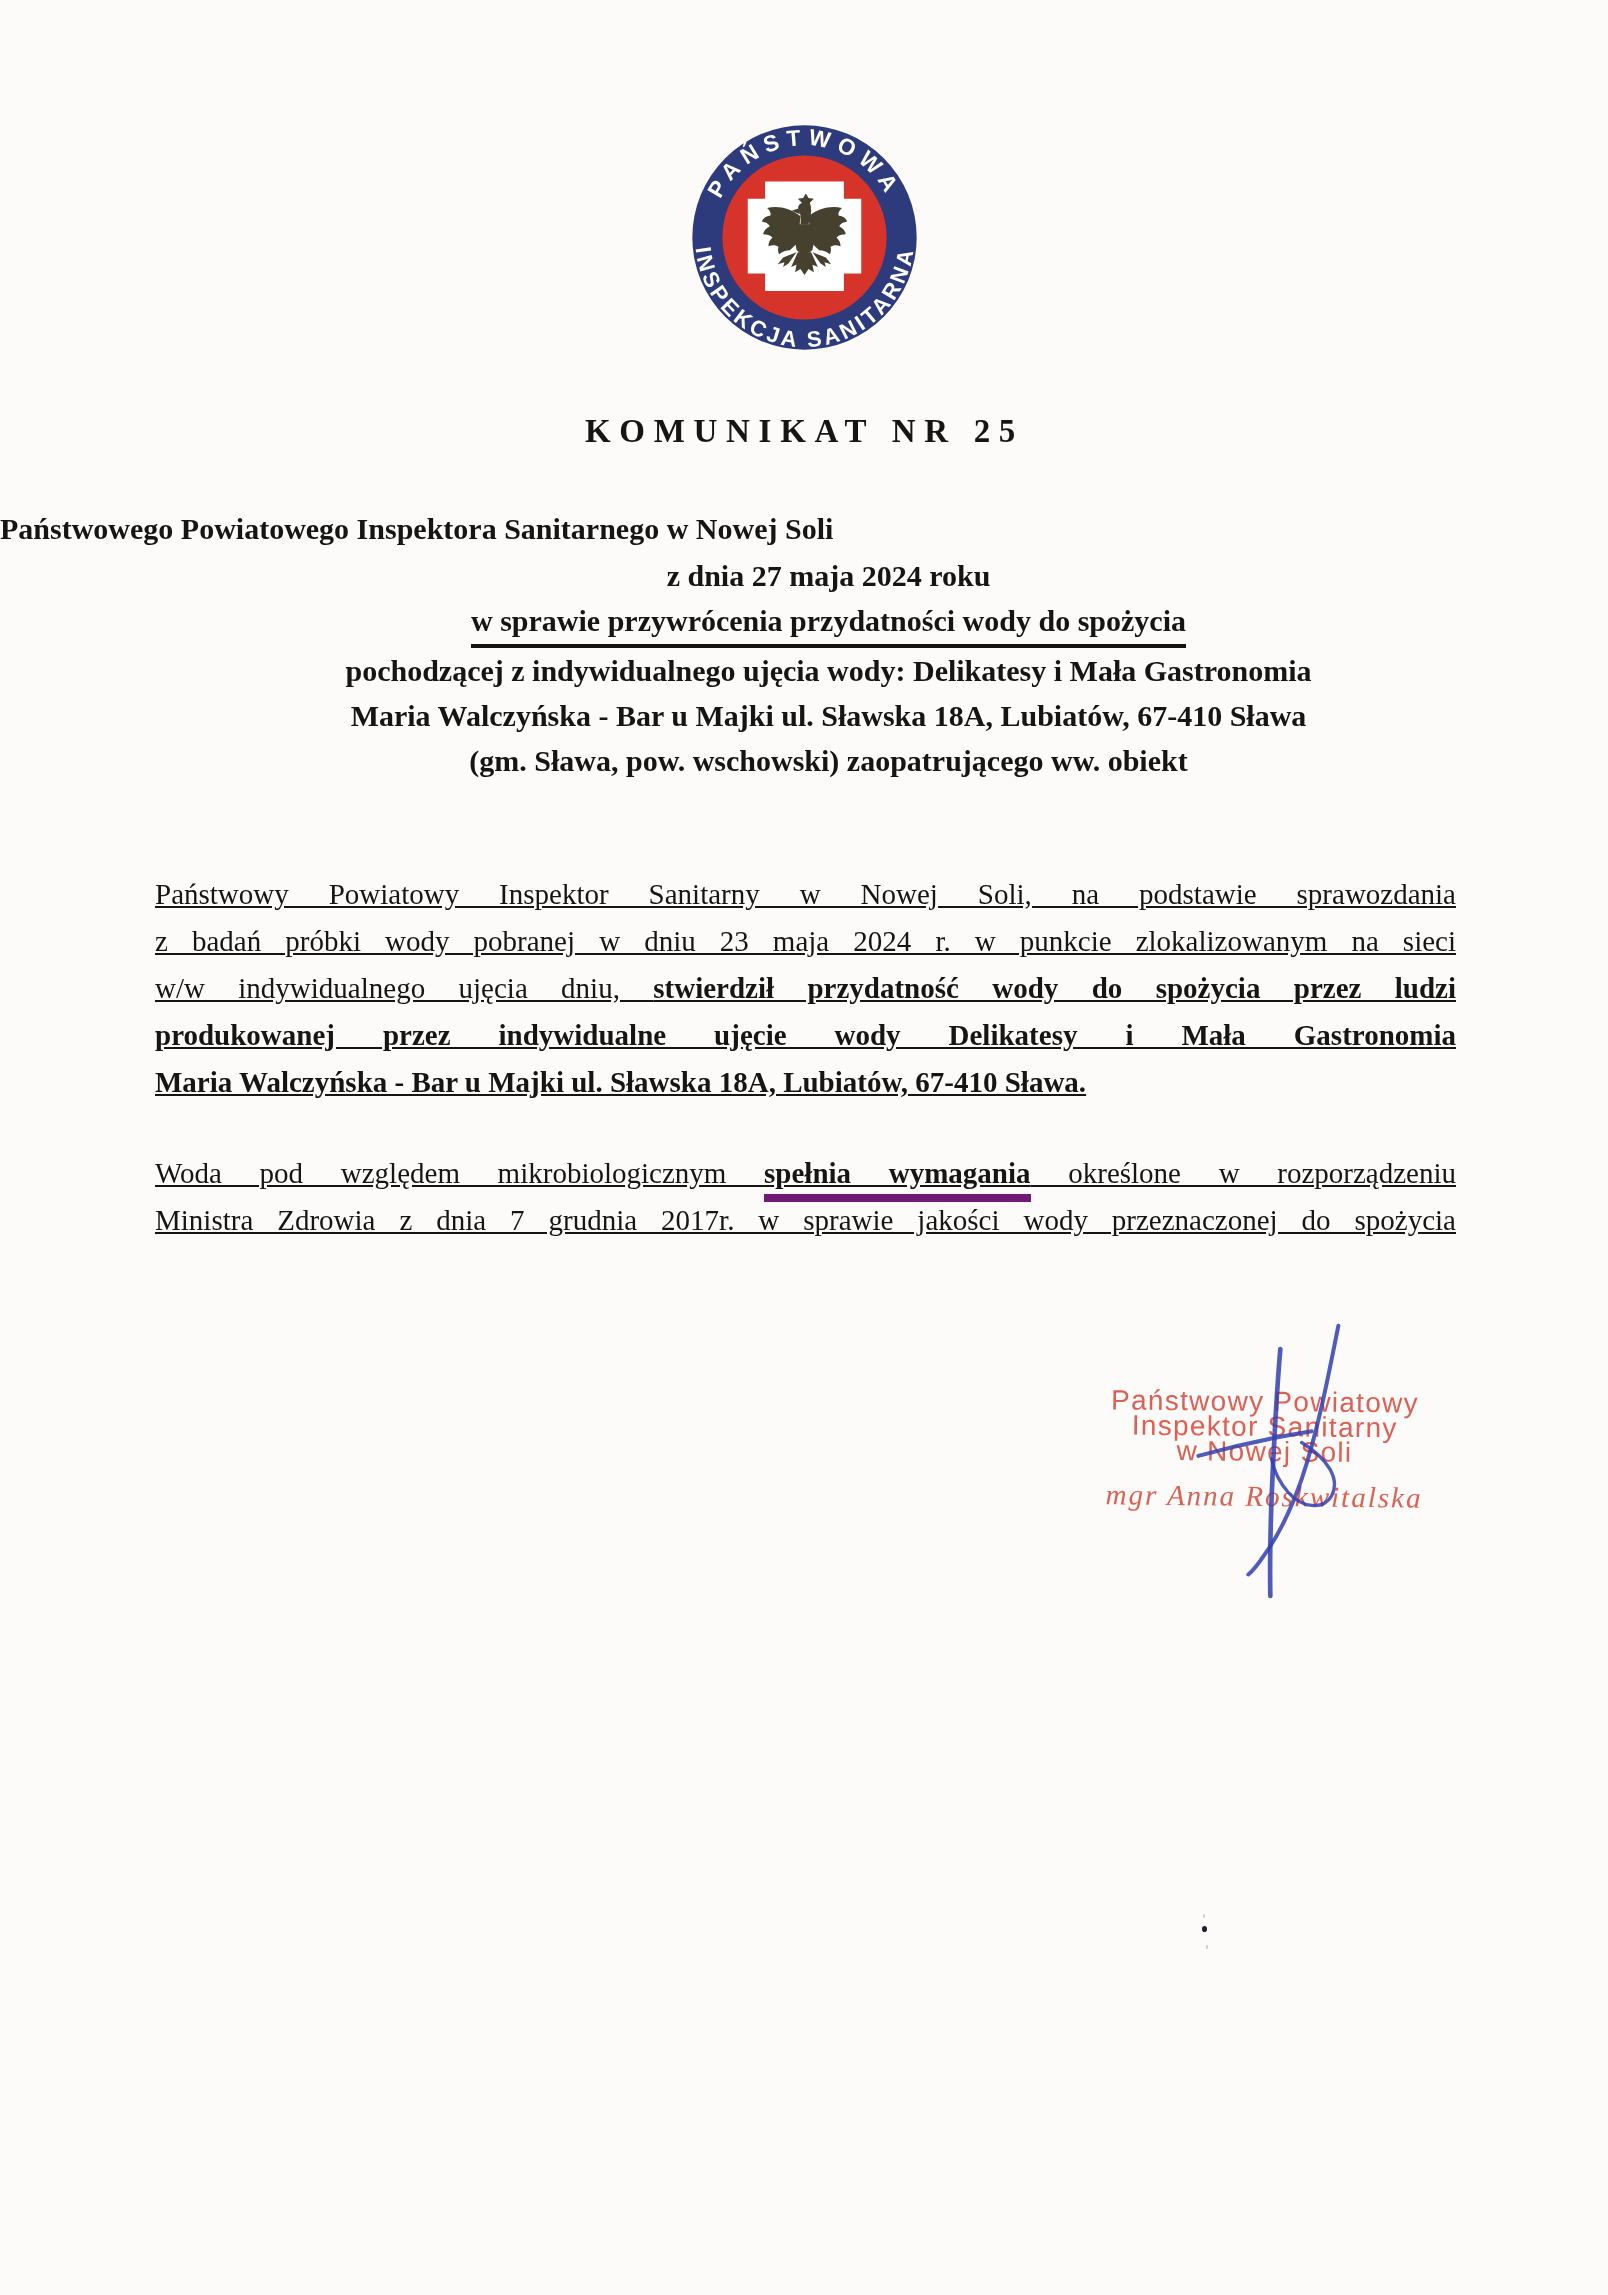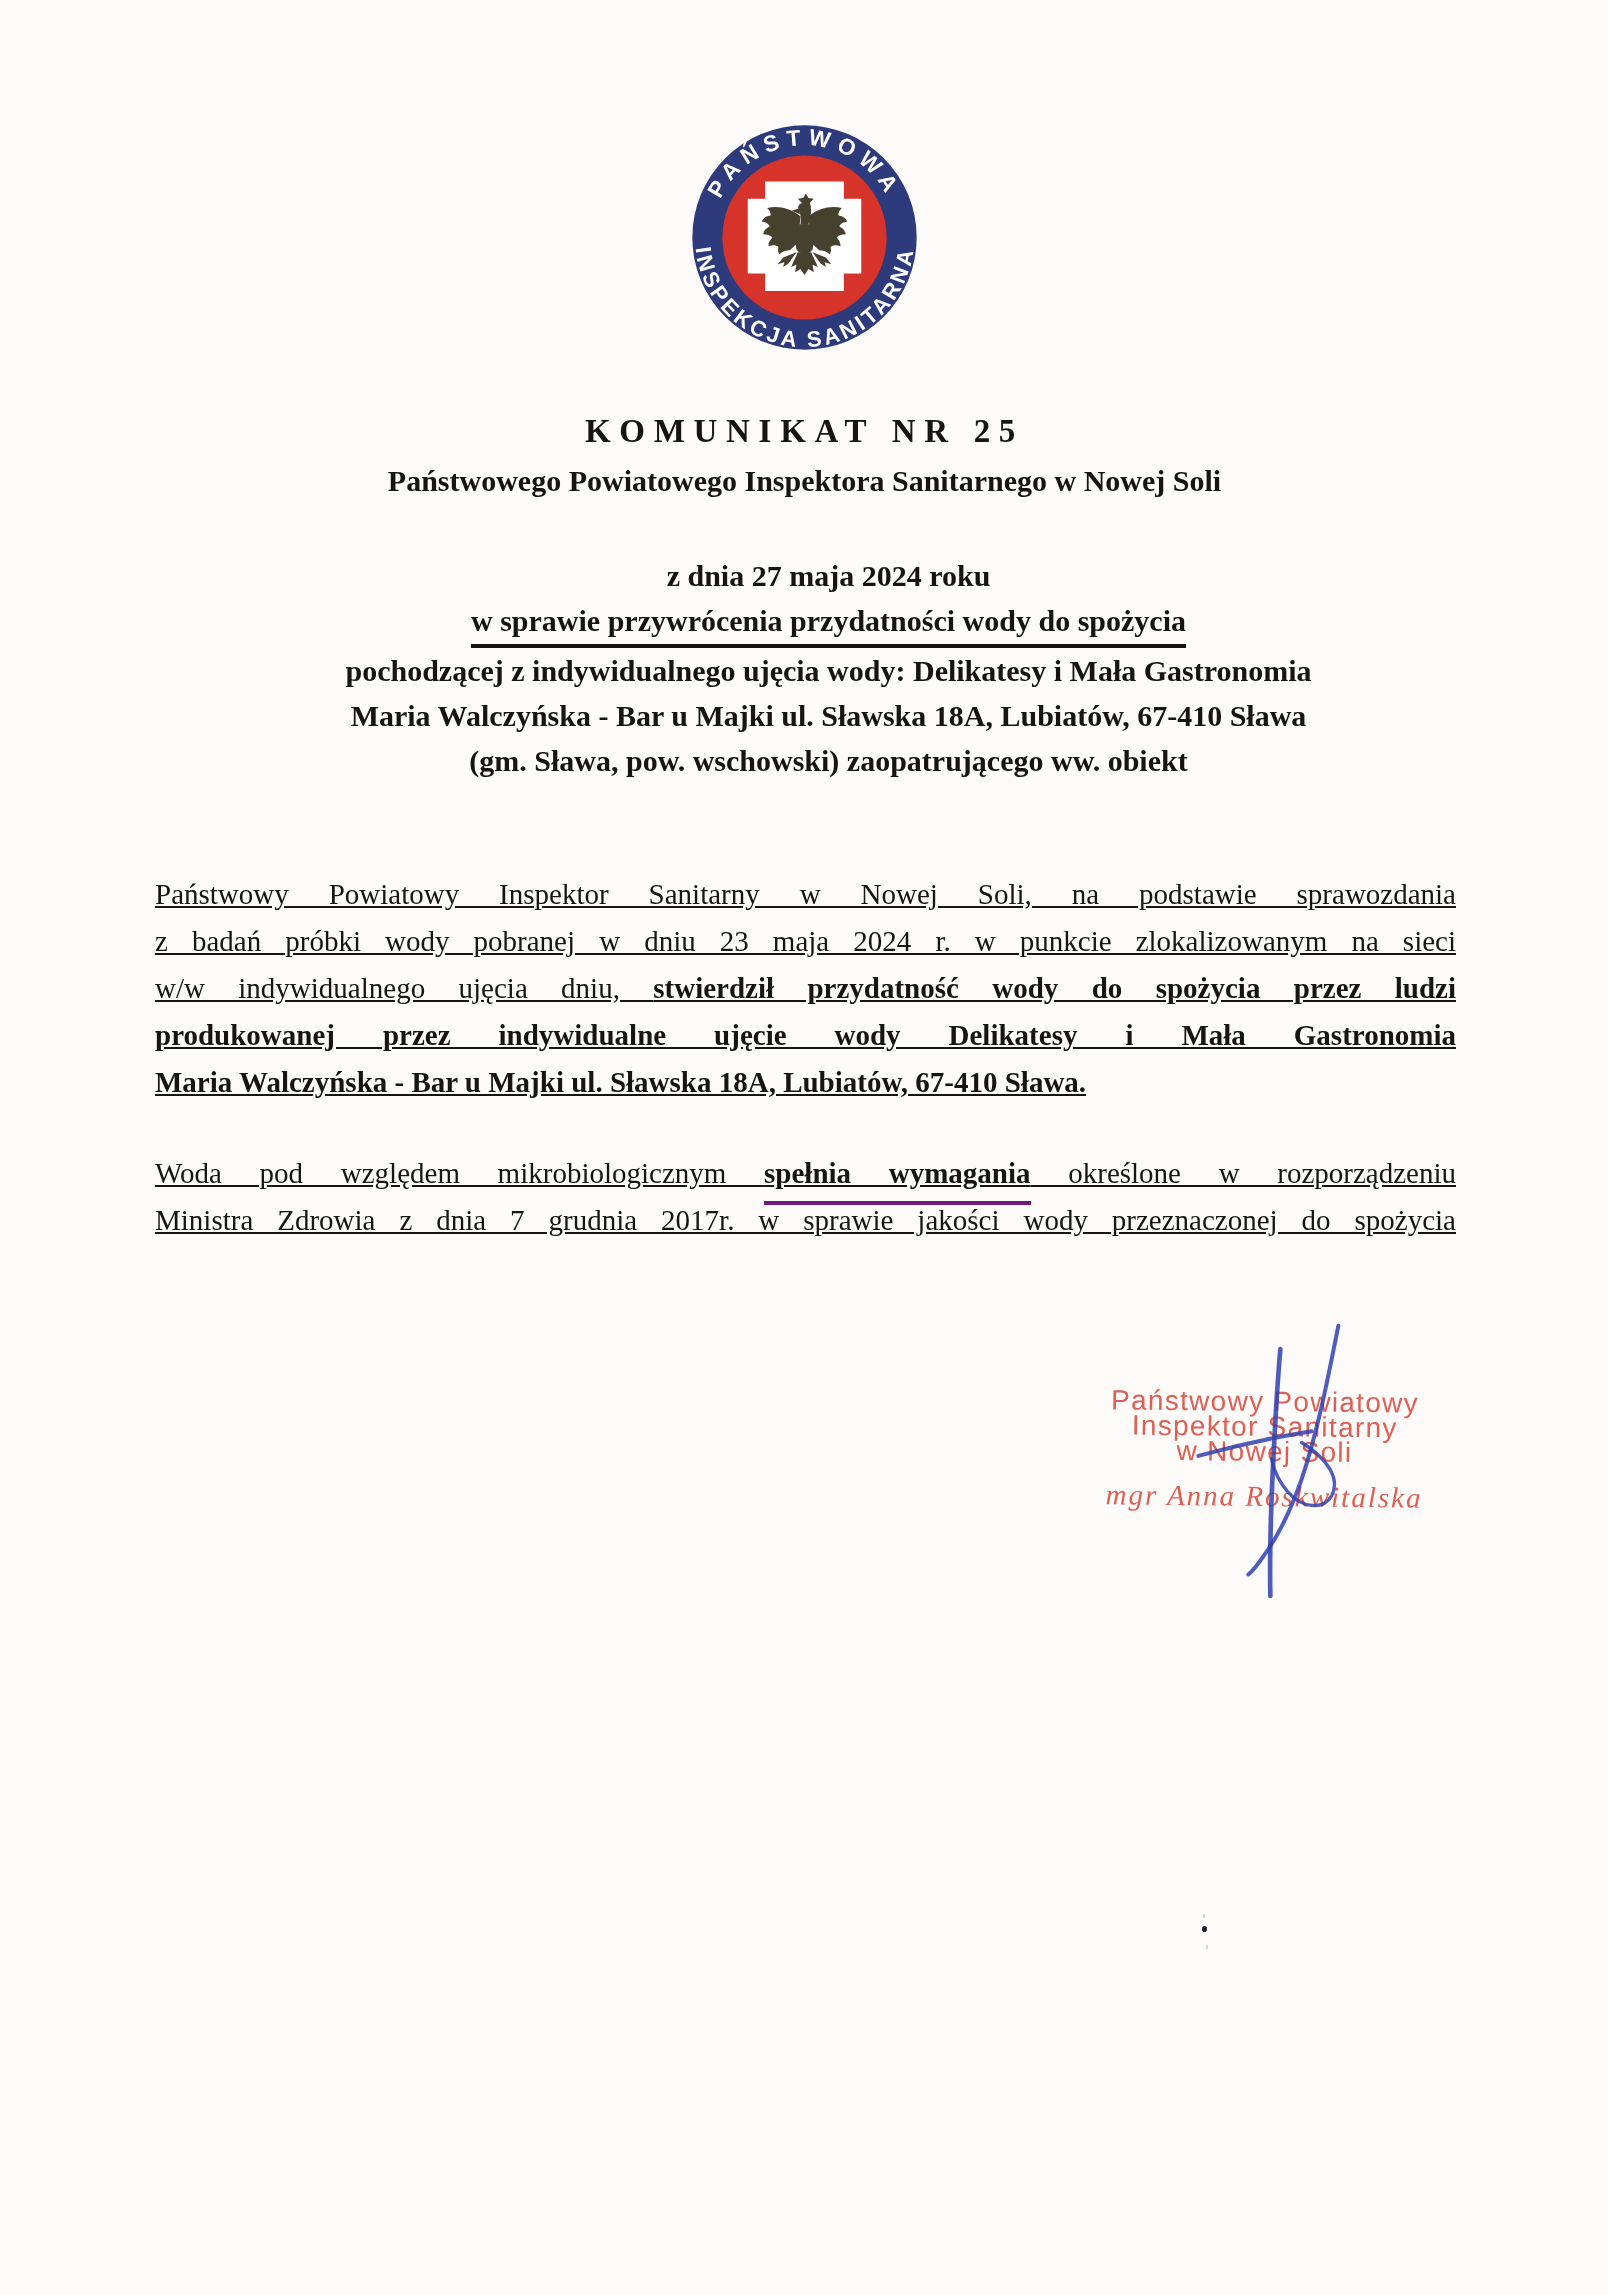--- a/index.html
+++ b/index.html
@@ -13,40 +13,40 @@
     overflow:hidden;
   }
   
   .logo{position:absolute;left:691px;top:124px;width:227px;height:227px;}
   
   .title{
     position:absolute;top:413px;left:0;width:100%;
     text-align:center;font-weight:bold;font-size:33px;letter-spacing:8.7px;
   }
   .subtitle{
-    position:absolute;top:464px;left:0;width:100%;
-    text-align:center;font-weight:bold;font-size:30px;
+    position:absolute;top:512px;left:0;width:100%;
+    font-weight:bold;font-size:30px;
   }
   .hblock{
     position:absolute;top:553px;left:0;width:100%;
     text-align:center;font-weight:bold;font-size:30px;line-height:45px;margin-left:24px;
   }
   .hblock .uline{
     display:inline-block;line-height:35px;
     border-bottom:4px solid #151310;padding-bottom:6px;
   }
   
   .para{position:absolute;left:155px;width:1301px;font-size:29px;}
   .para .tline{
     line-height:47px;height:47px;white-space:normal;
     text-align:justify;text-align-last:justify;text-decoration:underline;
   }
   .para .tline.last{text-align:justify;text-align-last:left;}
   .bd{font-weight:bold;}
-  .ul2{border-bottom:4px solid #701a75;padding-bottom:12px;}
+  .ul2{border-bottom:8px solid #701a75;padding-bottom:5px;}
   #p1{top:871px;}
   #p2{top:1150px;}
   
   .stamp{
     position:absolute;left:1101px;top:1389px;width:327px;
     text-align:center;
     font-family:"Liberation Sans", sans-serif;
     font-size:28px;line-height:25px;letter-spacing:1.3px;
     color:#d84b3e;opacity:.88;
     transform:rotate(0.6deg);

